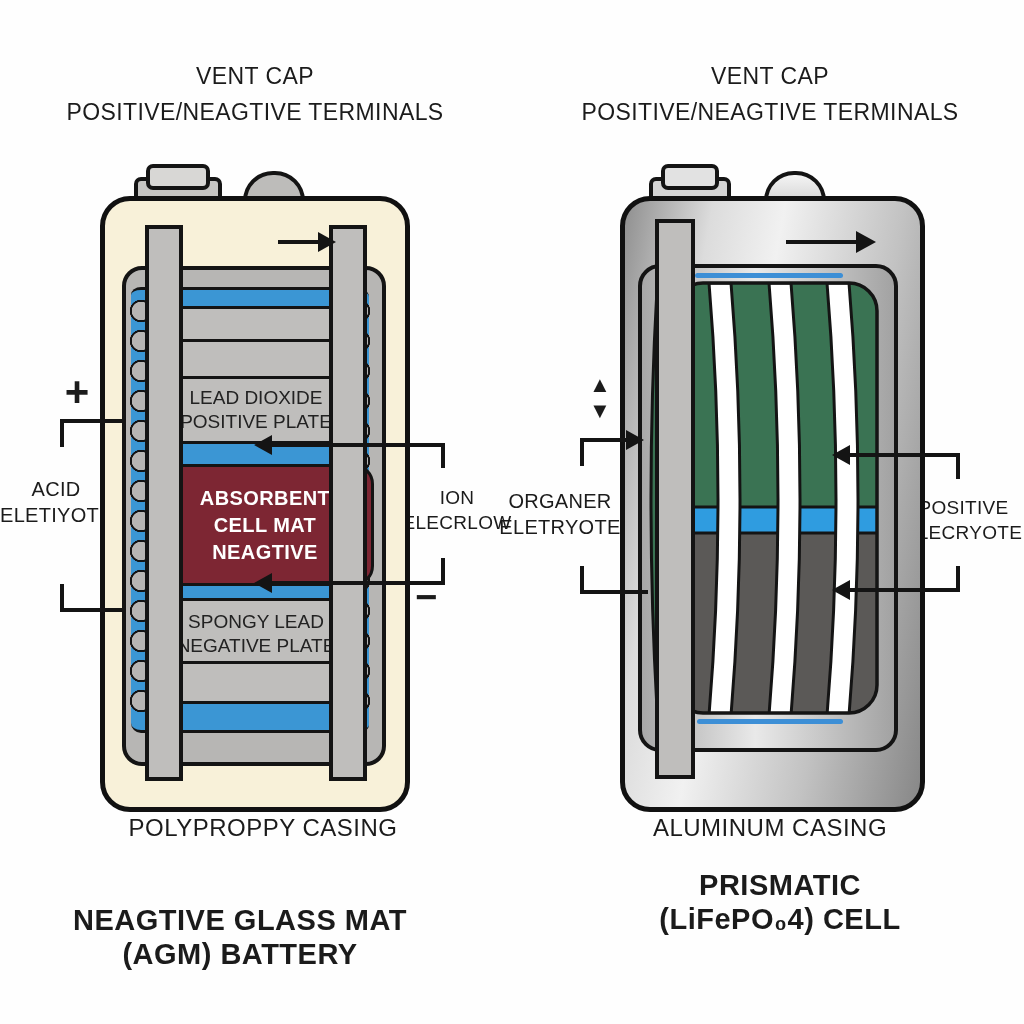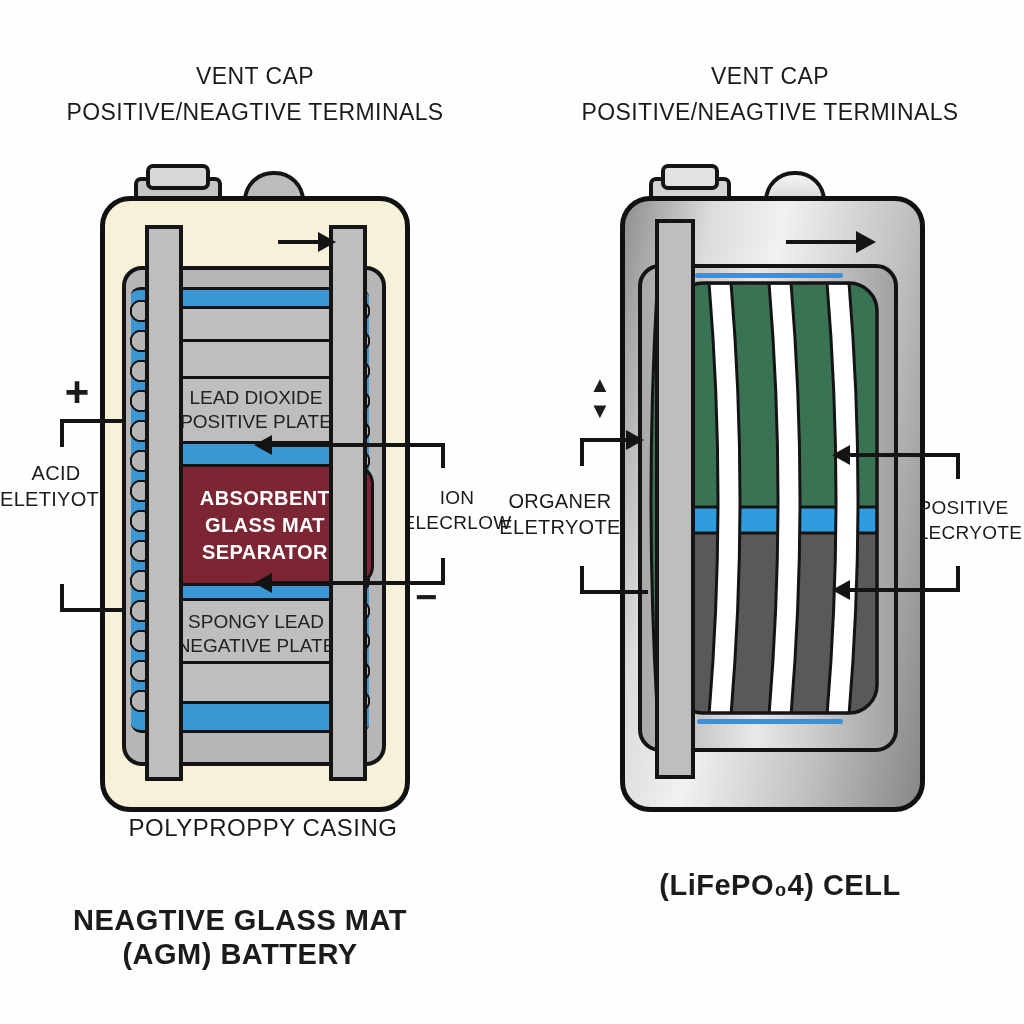--- a/index.html
+++ b/index.html
@@ -71,35 +71,35 @@
   <div class="abs scallops" style="left:347px;top:296px;height:424px;"></div>
 
   <div class="abs rung" style="top:306px;height:36px;"></div>
   <div class="abs rung" style="top:339px;height:39px;"></div>
   <div class="abs rung" style="top:376px;height:62px;">
     <span class="line">LEAD DIOXIDE</span>
     <span class="line">POSITIVE PLATE</span>
   </div>
   <div class="abs red-sep">
     <span class="line">ABSORBENT</span>
-    <span class="line">GLASS MAT</span>
-    <span class="line">SEPARATOR</span>
+    <span class="line">CELL MAT</span>
+    <span class="line">NEAGTIVE</span>
   </div>
   <div class="abs rung" style="top:598px;height:66px;">
     <span class="line">SPONGY LEAD</span>
     <span class="line">NEGATIVE PLATE</span>
   </div>
   <div class="abs rung" style="top:661px;height:37px;"></div>
 
   <div class="abs post" style="left:145px;top:225px;height:548px;"></div>
   <div class="abs post" style="left:329px;top:225px;height:548px;"></div>
 
   <div class="abs sign" style="left:55px;top:368px;width:44px;font-size:42px;text-align:center;">+</div>
   <div class="abs sign" style="left:404px;top:576px;width:44px;font-size:38px;text-align:center;">−</div>
-  <div class="abs txt lbl" style="left:0px;top:460px;width:112px;">
+  <div class="abs txt lbl" style="left:0px;top:476px;width:112px;">
     <span class="line">ACID</span>
     <span class="line">ELETIYOTE</span>
   </div>
   <div class="abs txt lbl" style="left:398px;top:486px;width:118px;font-size:19px;">
     <span class="line">ION</span>
     <span class="line">ELECRLOW</span>
   </div>
 
   <div class="abs lfp-term" style="left:649px;top:177px;width:74px;height:26px;"></div>
   <div class="abs lfp-term" style="left:661px;top:164px;width:50px;height:18px;background:#e2e2e2;"></div>
@@ -137,26 +137,28 @@
   <div class="abs txt lbl" style="left:498px;top:488px;width:124px;">
     <span class="line">ORGANER</span>
     <span class="line">ELETRYOTE</span>
   </div>
   <div class="abs txt lbl" style="left:903px;top:496px;width:121px;font-size:19px;">
     <span class="line">POSITIVE</span>
     <span class="line">ELECRYOTE</span>
   </div>
 
   <div class="abs txt caption" style="left:88px;top:812px;width:350px;">POLYPROPPY CASING</div>
+  <div class="abs txt caption" style="left:595px;top:812px;width:350px;">ALUMINUM CASING</div>
 
   <div class="abs txt title" style="left:30px;top:903px;width:420px;">
     <span class="line">NEAGTIVE GLASS MAT</span>
     <span class="line">(AGM) BATTERY</span>
   </div>
   <div class="abs txt title" style="left:560px;top:868px;width:440px;">
+    <span class="line">PRISMATIC</span>
     <span class="line">(LiFePO₀4) CELL</span>
   </div>
 
   <svg class="abs overlay" width="1024" height="1024" viewBox="0 0 1024 1024">
     <g stroke="#141414" stroke-width="4" fill="none">
 
       <path d="M278 242 H318"></path>
 
       <path d="M62 447 V421 H124"></path>
       <path d="M62 584 V610 H124"></path>

